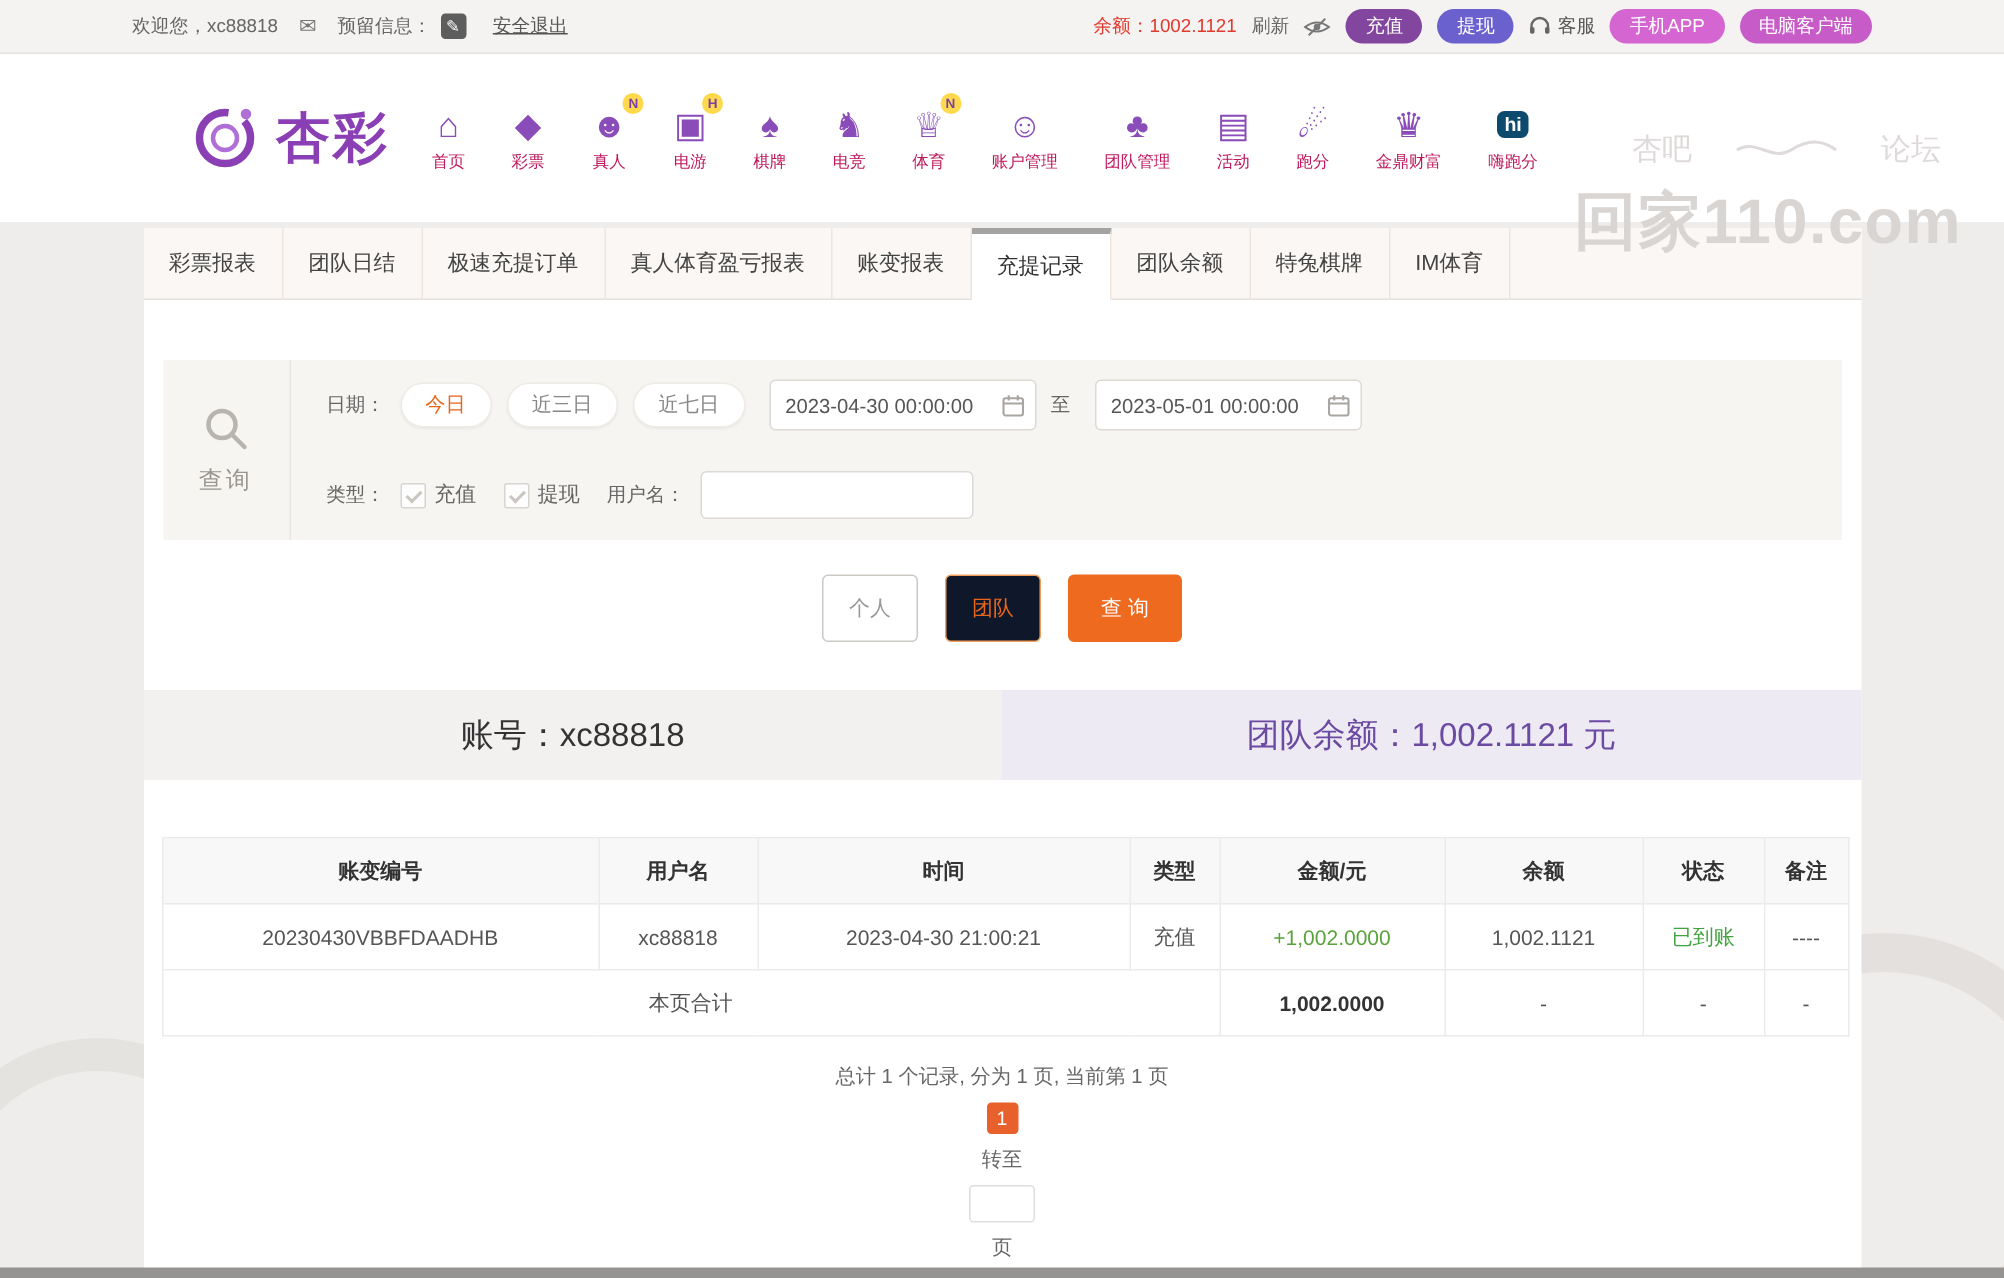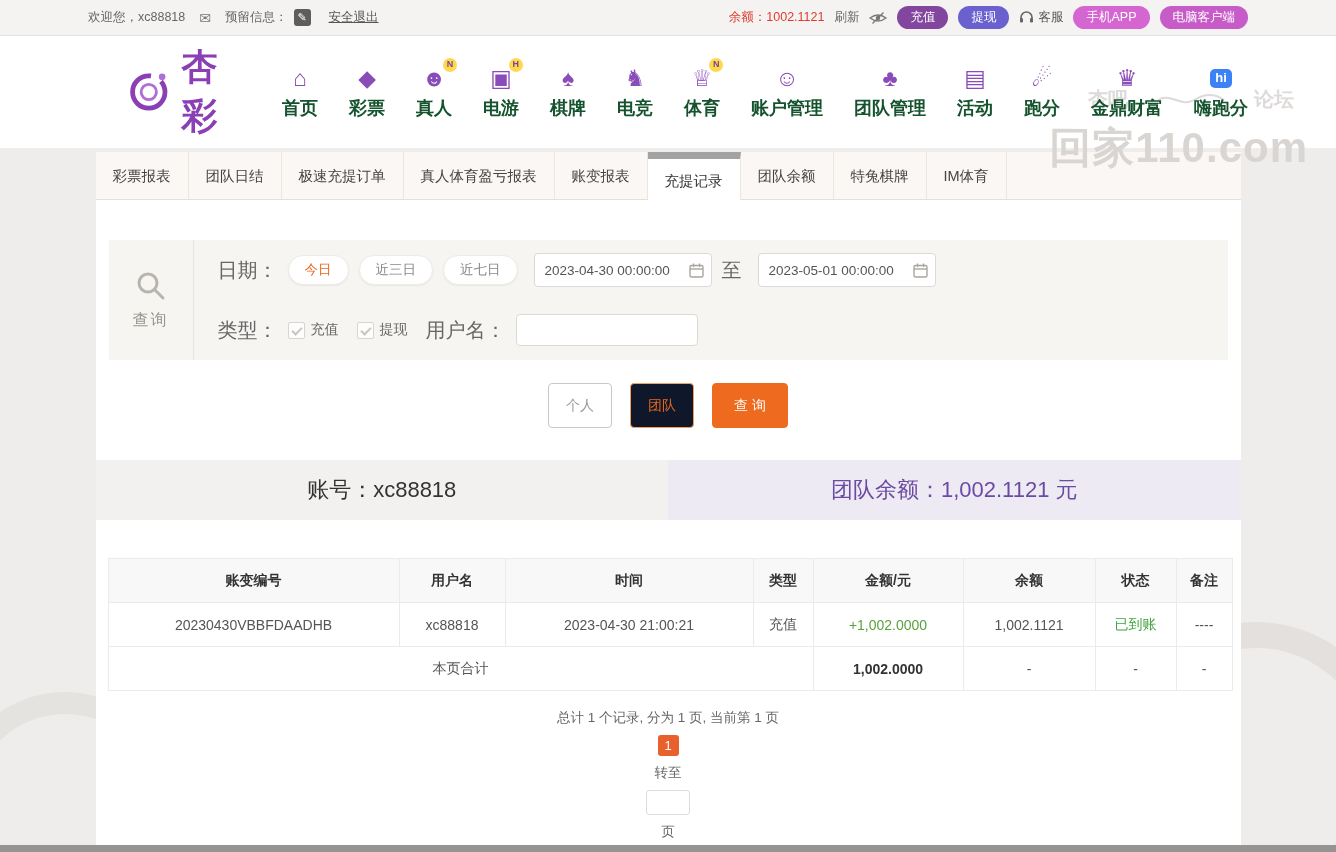--- a/index.html
+++ b/index.html
@@ -42,47 +42,47 @@
     position:relative; z-index:2; }
   .logo { display:flex; align-items:center; gap:8px; cursor:pointer; margin-left:36px; }
   .logo-text { font-size:36px; font-weight:bold; color:#8a3fb5; letter-spacing:2px; }
   .nav { display:flex; align-items:center; gap:31px; margin-left:28px; }
   .nav-item { display:flex; flex-direction:column; align-items:center; gap:3px; cursor:pointer; }
   .nav-ic { position:relative; height:28px; display:flex; align-items:center; justify-content:center;
     font-size:23px; color:#8a4cb8; line-height:1; }
   .nav-badge { position:absolute; top:-7px; right:-11px; width:14px; height:14px; border-radius:50%;
     background:#ffd94d; color:#7a3fa0; font-size:9px; font-weight:bold;
     display:flex; align-items:center; justify-content:center; }
-  .nav-label { font-size:18px; font-weight:bold; color:#14532d; white-space:nowrap; }
-  .hi-box { background:#3b82f6; color:#fff; font-size:13px; font-weight:bold; border-radius:5px;
+  .nav-label { font-size:11px; font-weight:normal; color:#be185d; white-space:nowrap; }
+  .hi-box { background:#0c4a6e; color:#fff; font-size:13px; font-weight:bold; border-radius:5px;
     padding:2px 5px; line-height:1.1; }
   .wm-small { position:absolute; top:50px; right:42px; z-index:1; color:#dedad9; font-size:20px;
-    font-weight:bold; display:flex; align-items:center; gap:28px; }
+    font-weight:normal; display:flex; align-items:center; gap:28px; }
   .wm-main { position:absolute; top:84px; right:28px; z-index:1; color:#d9d5d3; font-size:42px;
     font-weight:bold; letter-spacing:1px; }
 
   
   .main { width:1145px; margin:4px auto 0; background:#fff; min-height:693px;
     position:relative; z-index:2; padding-bottom:18px; }
 
   
   .tabs { display:flex; height:48px; background:#faf7f4; border-bottom:1px solid #e5e0da; }
   .tab { padding:0 17px; line-height:48px; font-size:14.5px; color:#444; cursor:pointer;
     border-right:1px solid #ece6df; white-space:nowrap; }
-  .tab.active { background:#fff; border-top:7px solid #a3a3a3; line-height:44px;
+  .tab.active { background:#fff; border-top:4px solid #a3a3a3; line-height:44px;
     margin-bottom:-1px; color:#333; }
 
   
   .filter { margin:40px 13px 0; background:#f7f5f2; display:flex; min-height:120px; }
   .filter-left { width:85px; border-right:1px solid #e8e4df; display:flex; flex-direction:column;
     align-items:center; justify-content:center; gap:7px; }
   .filter-left-label { font-size:16px; letter-spacing:2px; color:#9a968f; }
   .filter-body { flex:1; padding:0 10px 0 24px; display:flex; flex-direction:column; justify-content:center; }
   .frow { display:flex; align-items:center; height:60px; gap:10px; }
-  .flabel { font-size:20px; color:#666; white-space:nowrap; }
+  .flabel { font-size:13px; color:#666; white-space:nowrap; }
   .pillbtn { background:#fff; border:1px solid #efebe5; border-radius:15px; padding:5px 16px;
     font-size:13.5px; color:#888; cursor:pointer; box-shadow:0 1px 2px rgba(0,0,0,.06); white-space:nowrap; }
   .pillbtn.active { color:#e8671b; }
   .date-wrap { position:relative; width:178px; height:34px; background:#fff; border:1px solid #ddd9d4;
     border-radius:4px; display:flex; align-items:center; padding:0 26px 0 10px; margin-left:6px; }
   .date-wrap input { border:none; outline:none; width:100%; font-size:13.5px; color:#555;
     background:transparent; font-family:inherit; }
   .cal { position:absolute; right:7px; top:9px; cursor:pointer; }
   .cb { display:flex; align-items:center; gap:6px; font-size:14px; color:#666; cursor:pointer; margin-right:8px; }
   .cbbox { width:17px; height:17px; background:#fdfdfd; border:1px solid #d8d4cf; border-radius:2px; position:relative; }

